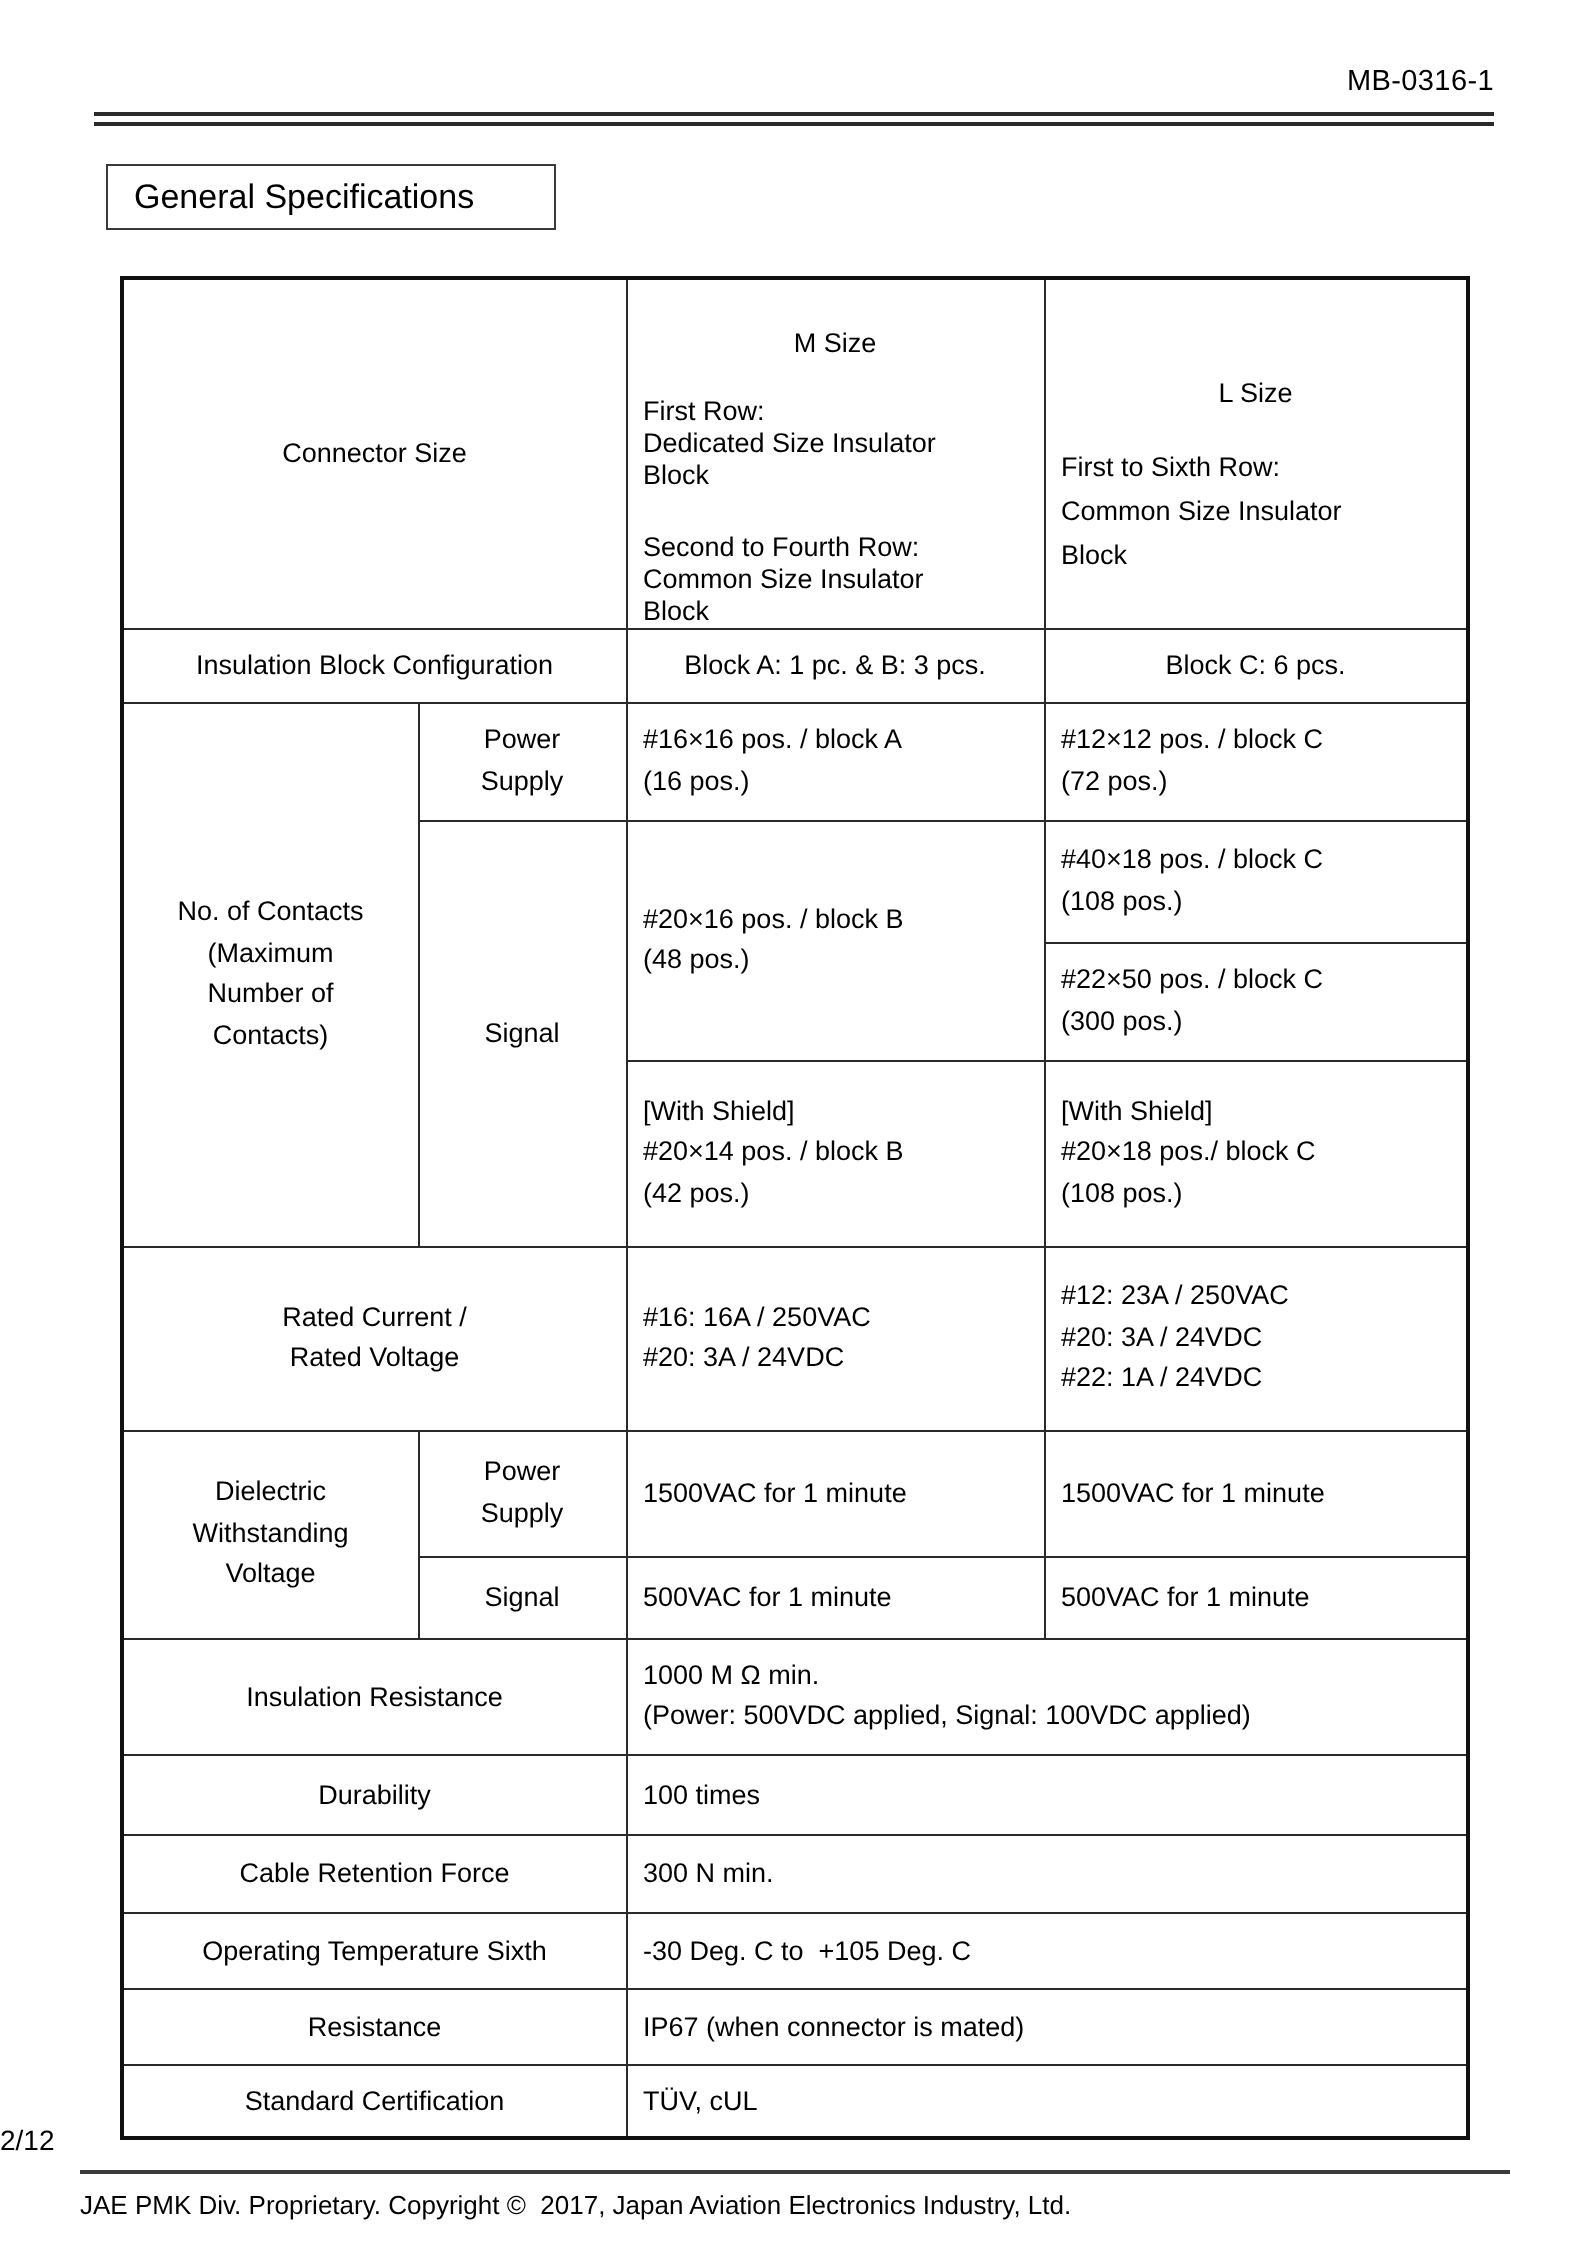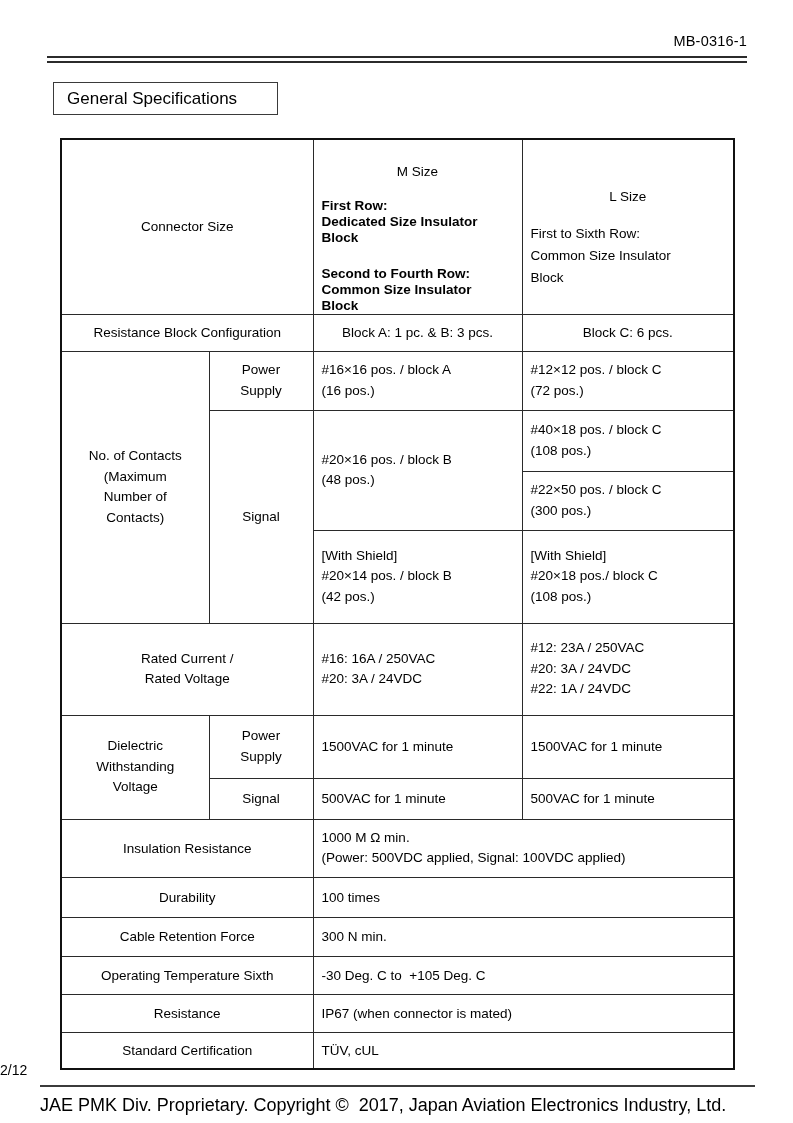--- a/index.html
+++ b/index.html
@@ -72,41 +72,41 @@
   #spec-table td {
     border: 1px solid #2a2a2a;
     font-size: 13.5px;
     vertical-align: middle;
     padding: 0 8px;
     box-sizing: border-box;
   }
   .ctr      { text-align: center; }
   .lft      { text-align: left; }
   .top      { vertical-align: top; padding-top: 11px; }
-  .ml       { white-space: pre-line; line-height: 1.18; font-weight: bold; }
+  .ml       { white-space: pre-line; line-height: 1.18; }
   .ml-wide  { white-space: pre-line; line-height: 1.62; }
   .ml-mid   { white-space: pre-line; line-height: 1.52; }
   .hdgap    { margin-bottom: 19px; margin-top: 24px; }
   .blockgap { margin-top: 20px; }
   .pad-l    { padding-left: 10px; }
 
   
   #footer-rule {
     position: absolute;
     top: 1085px;
     left: 40px;
     width: 715px;
     height: 2px;
     background: #3b3b3b;
   }
   #footer-text {
     position: absolute;
     top: 1095px;
     left: 40px;
-    font-size: 18px;
+    font-size: 13px;
     white-space: pre-wrap;
   }
   #footer-page {
     position: absolute;
     top: 1062px;
     left: 0;
     width: 753px;
     font-size: 14px;
   }
 </style>
@@ -145,21 +145,21 @@
       </td>
       <td class="top lft">
         <div class="ctr hdgap">L Size</div>
         <div class="ml-wide">First to Sixth Row:
 Common Size Insulator
 Block</div>
       </td>
     </tr>
 
     <tr style="height:37px">
-      <td colspan="2" class="ctr">Resistance Block Configuration</td>
+      <td colspan="2" class="ctr">Insulation Block Configuration</td>
       <td class="ctr">Block A: 1 pc. &amp; B: 3 pcs.</td>
       <td class="ctr">Block C: 6 pcs.</td>
     </tr>
 
     <tr style="height:59px">
       <td rowspan="4" class="ctr ml-mid">No. of Contacts
 (Maximum
 Number of
 Contacts)</td>
       <td class="ctr ml-mid">Power

